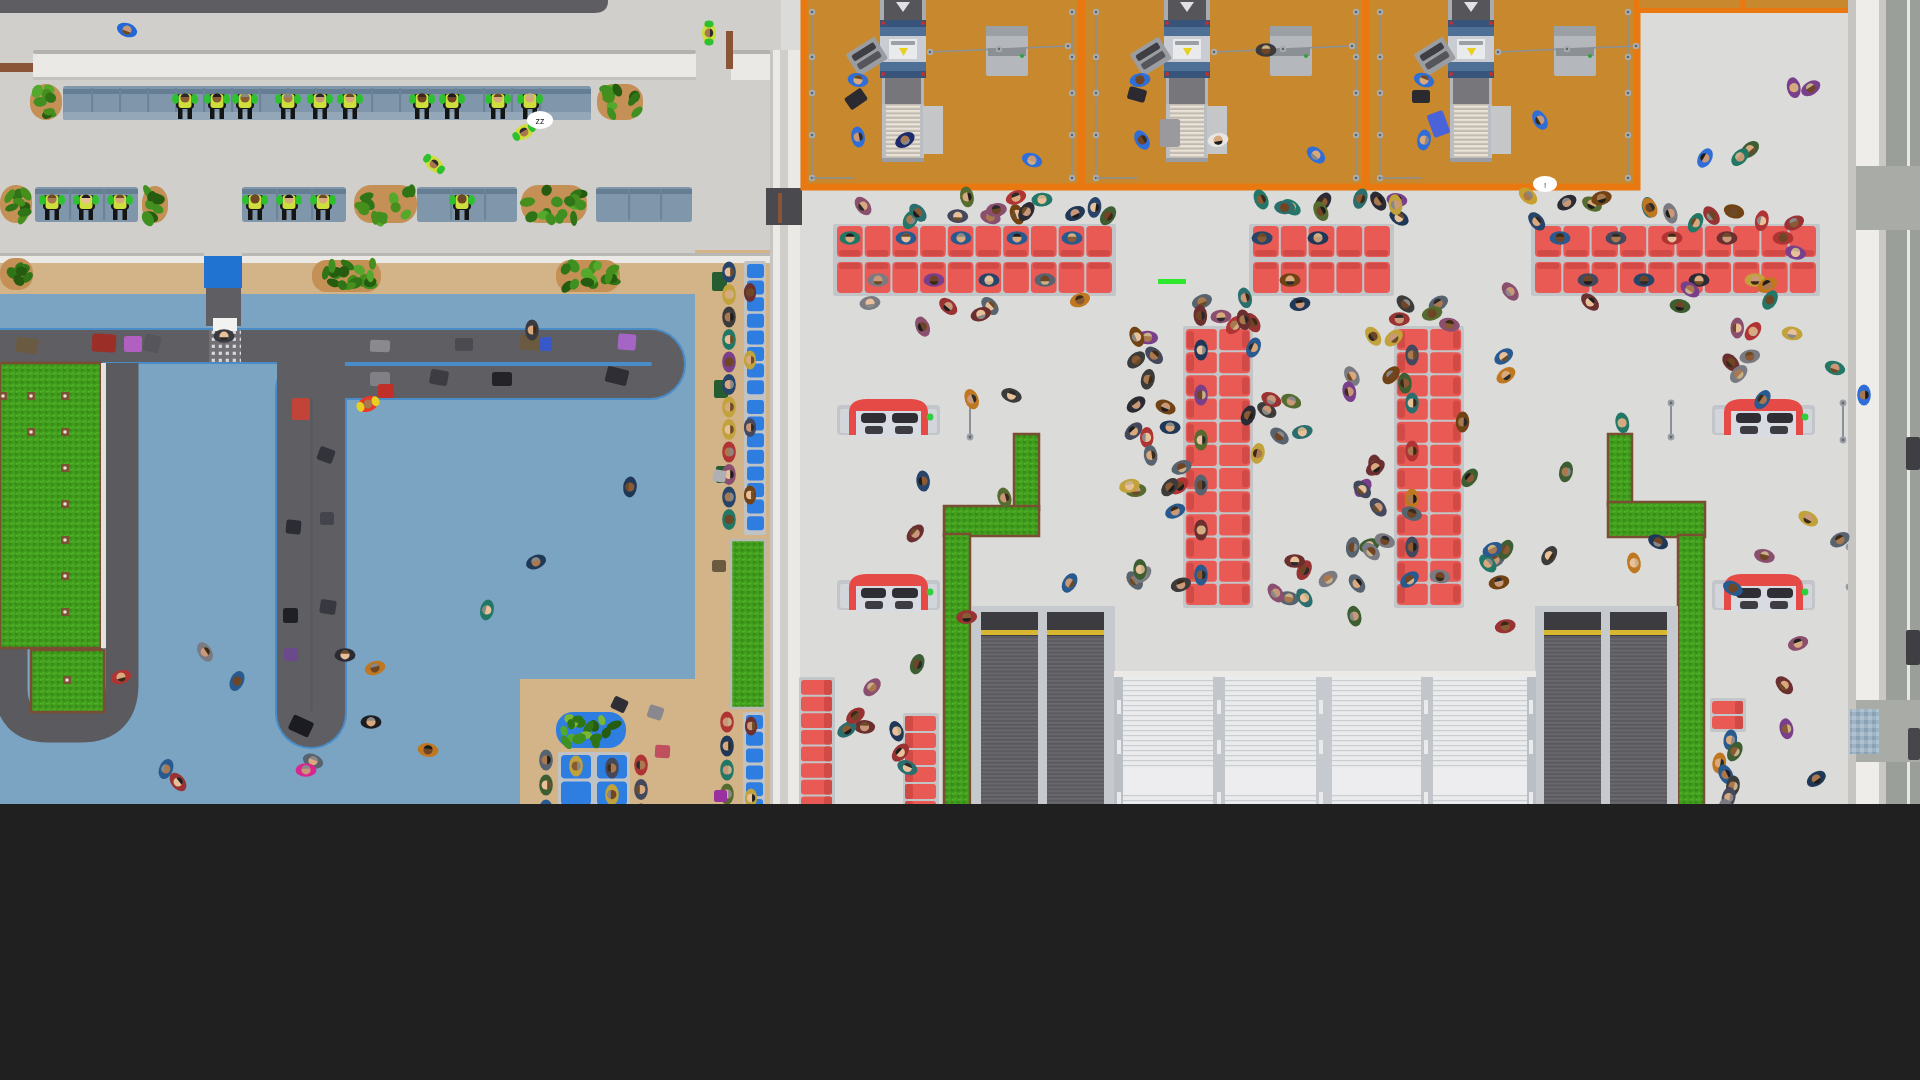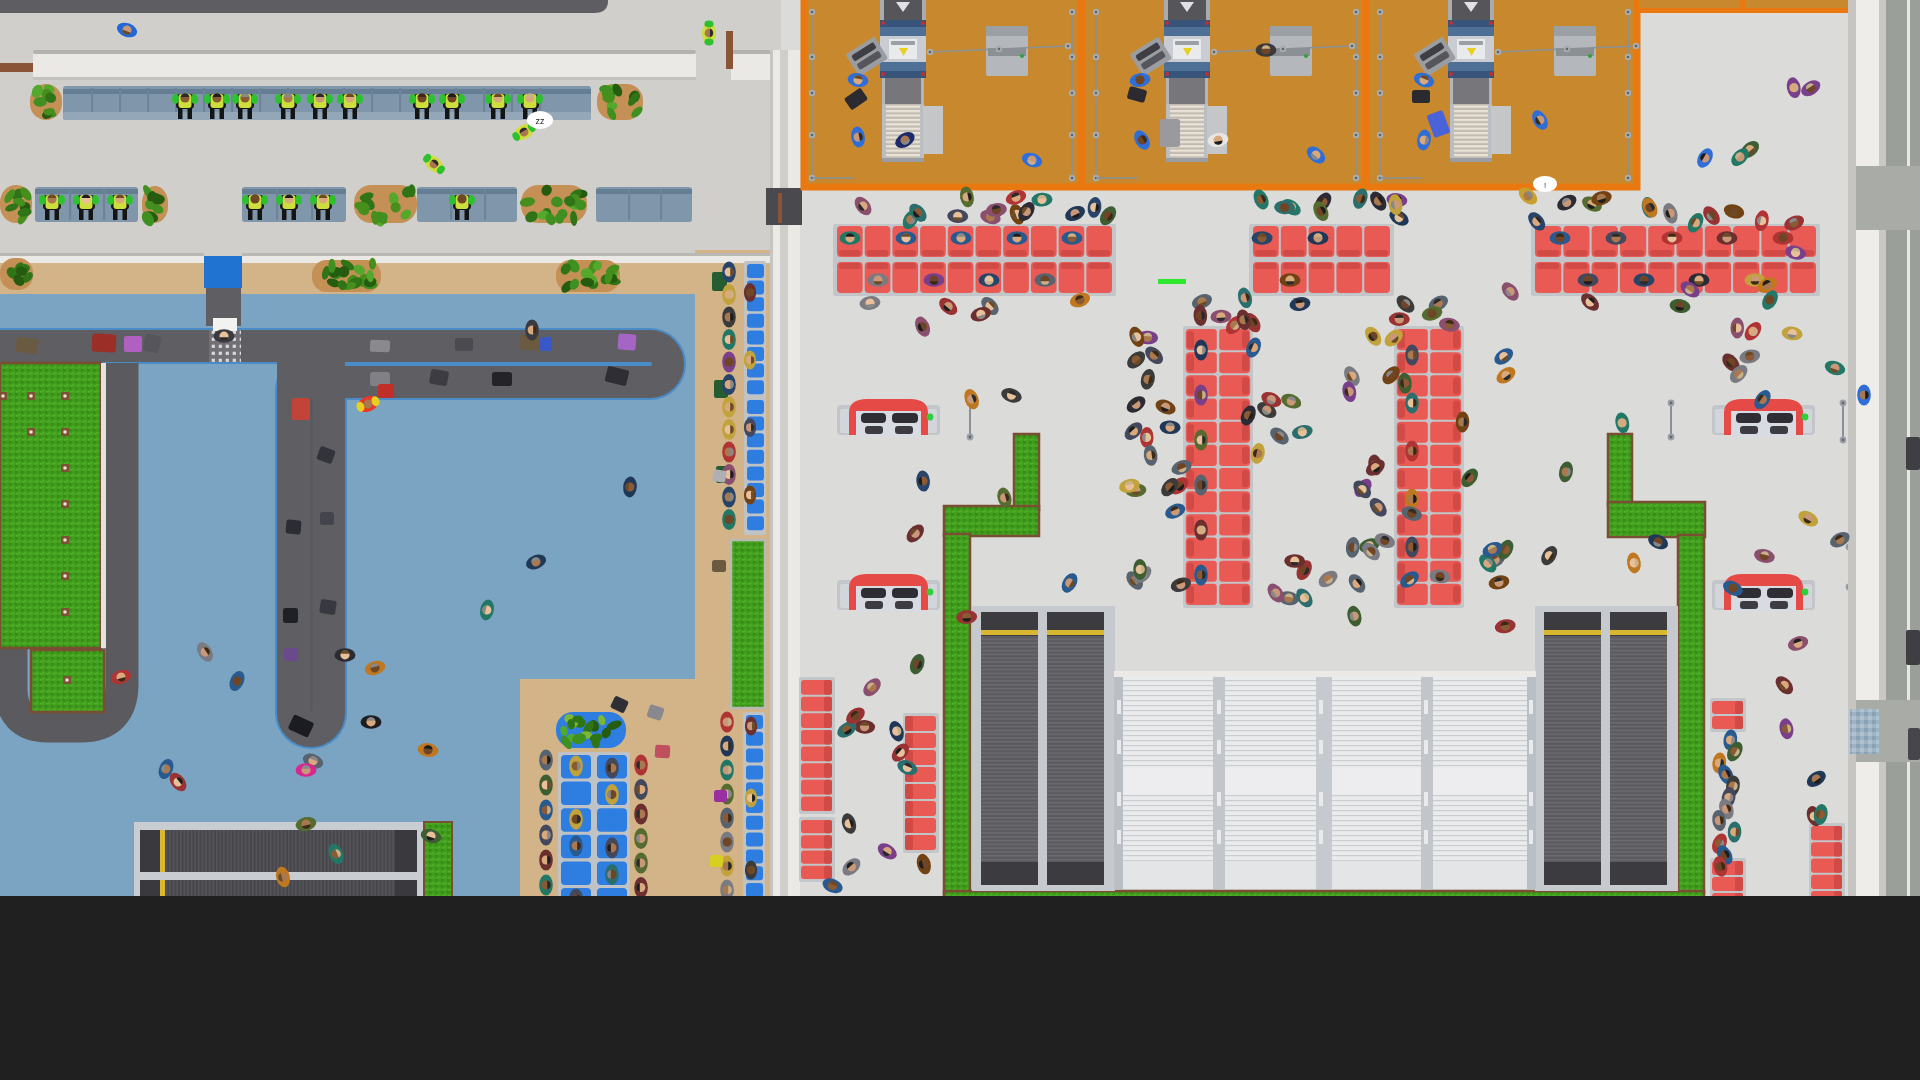--- a/index.html
+++ b/index.html
@@ -1,12 +1,12 @@
 <!DOCTYPE html>
-<html><head><meta charset="utf-8"><title>Airport</title><style>html,body{margin:0;padding:0;background:#202020}#stage{position:relative;width:1920px;height:896px;overflow:hidden;font-family:"Liberation Sans",sans-serif}</style></head><body>
+<html><head><meta charset="utf-8"><title>Airport</title><style>html,body{margin:0;padding:0;background:#202020}#stage{position:relative;width:1920px;height:804px;overflow:hidden;font-family:"Liberation Sans",sans-serif}</style></head><body>
 <div id="stage"><svg width="1920" height="1080" viewBox="0 0 1920 1080" shape-rendering="auto">
       <defs>
         <pattern id="treadV" width="3.6" height="8" patternUnits="userSpaceOnUse">
           <rect width="3.6" height="8" fill="#47474b"></rect>
           <rect width="1.5" height="8" fill="#56565a"></rect>
         </pattern>
         <pattern id="treadH" width="8" height="3.8" patternUnits="userSpaceOnUse">
           <rect width="8" height="3.8" fill="#5a5a5f"></rect>
           <rect width="8" height="1.5" fill="#6b6b70"></rect>
         </pattern>

